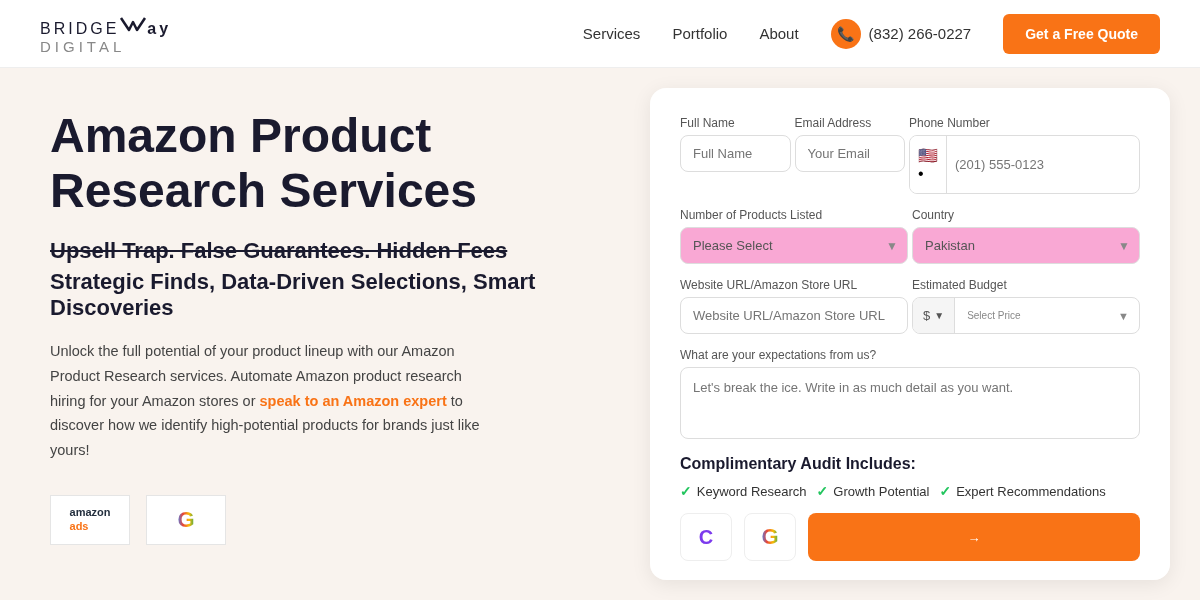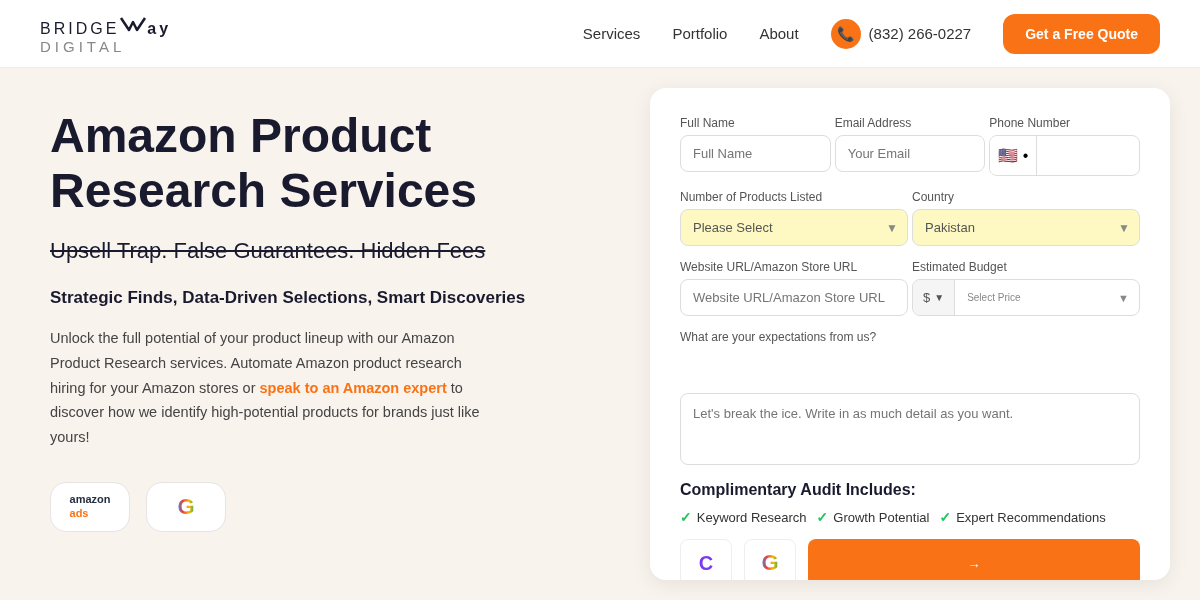--- a/index.html
+++ b/index.html
@@ -49,21 +49,21 @@
       align-items: center;
       justify-content: center;
       color: white;
       font-size: 14px;
     }
     .btn-quote {
       background: #f97316;
       color: white;
       border: none;
       padding: 12px 22px;
-      border-radius: 12px;
+      border-radius: 6px;
       font-size: 14px;
       font-weight: 600;
       cursor: pointer;
     }
 
     
     .main-content {
       display: flex;
       height: calc(600px - 68px);
       background: #f9f3ee;
@@ -80,26 +80,26 @@
     .hero-title {
       font-size: 48px;
       font-weight: 800;
       color: #1a1a2e;
       line-height: 1.15;
       margin-bottom: 20px;
     }
     .strikethrough {
       text-decoration: line-through;
       font-size: 22px;
-      font-weight: 400;
+      font-weight: 700;
       color: #1a1a2e;
-      margin-bottom: 24px;
+      margin-bottom: 5px;
     }
     .tagline {
-      font-size: 17px;
+      font-size: 22px;
       font-weight: 600;
       color: #1a1a2e;
       margin-bottom: 18px;
     }
     .description {
       font-size: 14.5px;
       color: #444;
       line-height: 1.7;
       margin-bottom: 16px;
       max-width: 440px;
@@ -110,21 +110,21 @@
       text-decoration: none;
     }
     .partner-logos {
       display: flex;
       align-items: center;
       gap: 16px;
       margin-top: 16px;
     }
     .partner-logo {
       background: #fff;
-      border-radius: 16px;
+      border-radius: 0;
       padding: 8px 14px;
       height: 50px;
       display: flex;
       align-items: center;
       justify-content: center;
       font-size: 12px;
       font-weight: 700;
       color: #333;
       border: 1px solid #e5e5e5;
       min-width: 80px;
@@ -176,21 +176,21 @@
     .select-wrapper {
       position: relative;
     }
     .form-select {
       border: 1.5px solid #ddd;
       border-radius: 8px;
       padding: 10px 12px;
       font-size: 13px;
       color: #555;
       outline: none;
-      background: #fef9c3;
+      background: #f9a8d4;
       width: 100%;
       appearance: none;
       cursor: pointer;
     }
     .select-arrow {
       position: absolute;
       right: 10px;
       top: 50%;
       transform: translateY(-50%);
       color: #888;
@@ -362,20 +362,21 @@
         <input class="form-input" type="text" placeholder="Full Name" style="">
       </div>
       <div class="form-group">
         <label class="form-label">Email Address</label>
         <input class="form-input" type="email" placeholder="Your Email" style="">
       </div>
       <div class="form-group">
         <label class="form-label">Phone Number</label>
         <div class="phone-input-wrap">
           <span class="phone-flag">🇺🇸 •</span>
+          <input class="phone-input" type="tel" placeholder="(201) 555-0123" style="">
         </div>
       </div>
     </div>
 
     <div class="form-row">
       <div class="form-group">
         <label class="form-label">Number of Products Listed</label>
         <div class="select-wrapper">
           <select class="form-select">
             <option value="">Please Select</option>
@@ -416,21 +417,21 @@
             <option value="">Select Price</option>
             <option value="500">$500</option>
             <option value="1000">$1000</option>
             <option value="2000">$2000+</option>
           </select>
           <span class="price-arrow">▼</span>
         </div>
       </div>
     </div>
 
-    <div class="form-group" style="margin-bottom:15px;gap:44px;">
+    <div class="form-group" style="margin-bottom:15px;">
       <label class="form-label">What are your expectations from us?</label>
       <textarea class="textarea-input" placeholder="Let's break the ice. Write in as much detail as you want." style=""></textarea>
     </div>
 
     <div class="audit-section">
       <p class="audit-title">Complimentary Audit Includes:</p>
       <div class="audit-items">
         <div class="audit-item">
           <span class="check-icon">✓</span>
           <span>Keyword Research</span>

